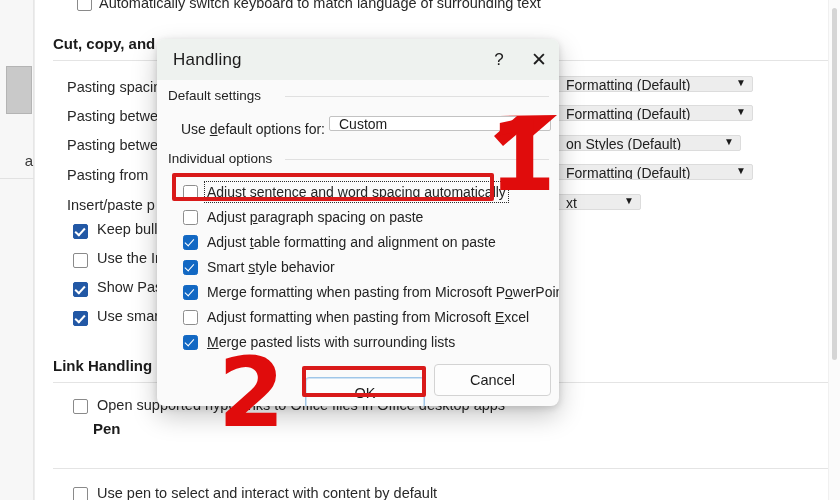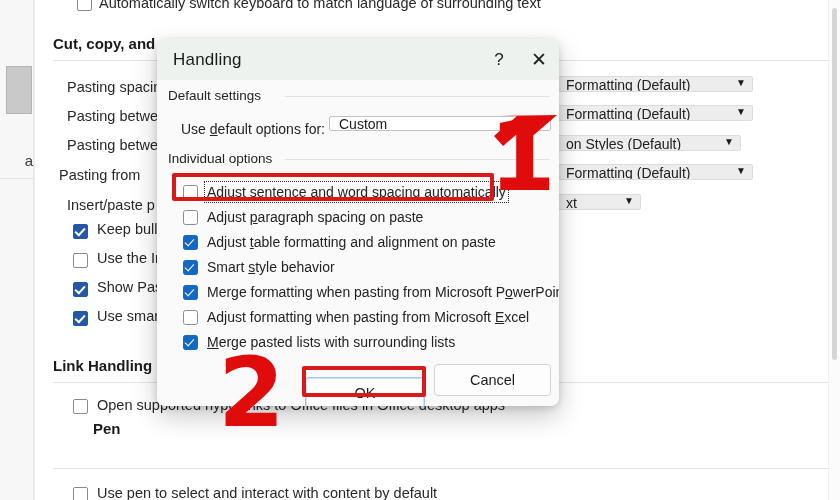--- a/index.html
+++ b/index.html
@@ -156,21 +156,21 @@
 
     <div class="bg-cb off soft" style="left:42px; top:-4px;"></div>
     <div class="bg-row soft" style="left:64px; top:-5px;">Automatically switch keyboard to match language of surrounding text</div>
 
     <div class="bg-row bold" style="left:18px; top:35px;">Cut, copy, and paste</div>
     <div class="bg-rule" style="left:18px; top:60px; width:780px;"></div>
 
     <div class="bg-row" style="left:32px; top:79px;">Pasting spacing</div>
     <div class="bg-row" style="left:32px; top:108px;">Pasting betwe</div>
     <div class="bg-row" style="left:32px; top:137px;">Pasting betwe</div>
-    <div class="bg-row" style="left:24px; top:167px;">Pasting from </div>
+    <div class="bg-row" style="left:32px; top:167px;">Pasting from </div>
     <div class="bg-row" style="left:32px; top:197px;">Insert/paste p</div>
 
     <div class="dd" style="left:522px; top:76px; width:196px;">
       <span>Formatting (Default)</span>
       <span class="caret">▼</span>
     </div>
     <div class="dd" style="left:522px; top:105px; width:196px;">
       <span>Formatting (Default)</span>
       <span class="caret">▼</span>
     </div>

